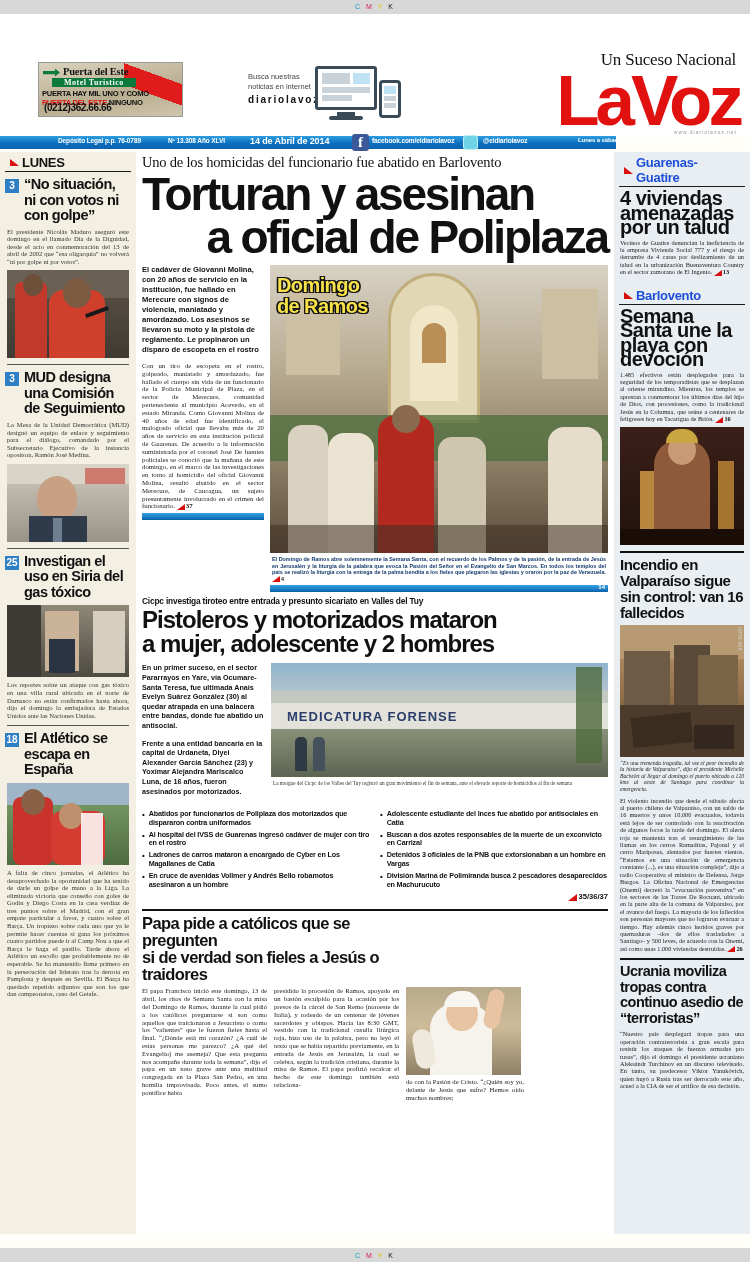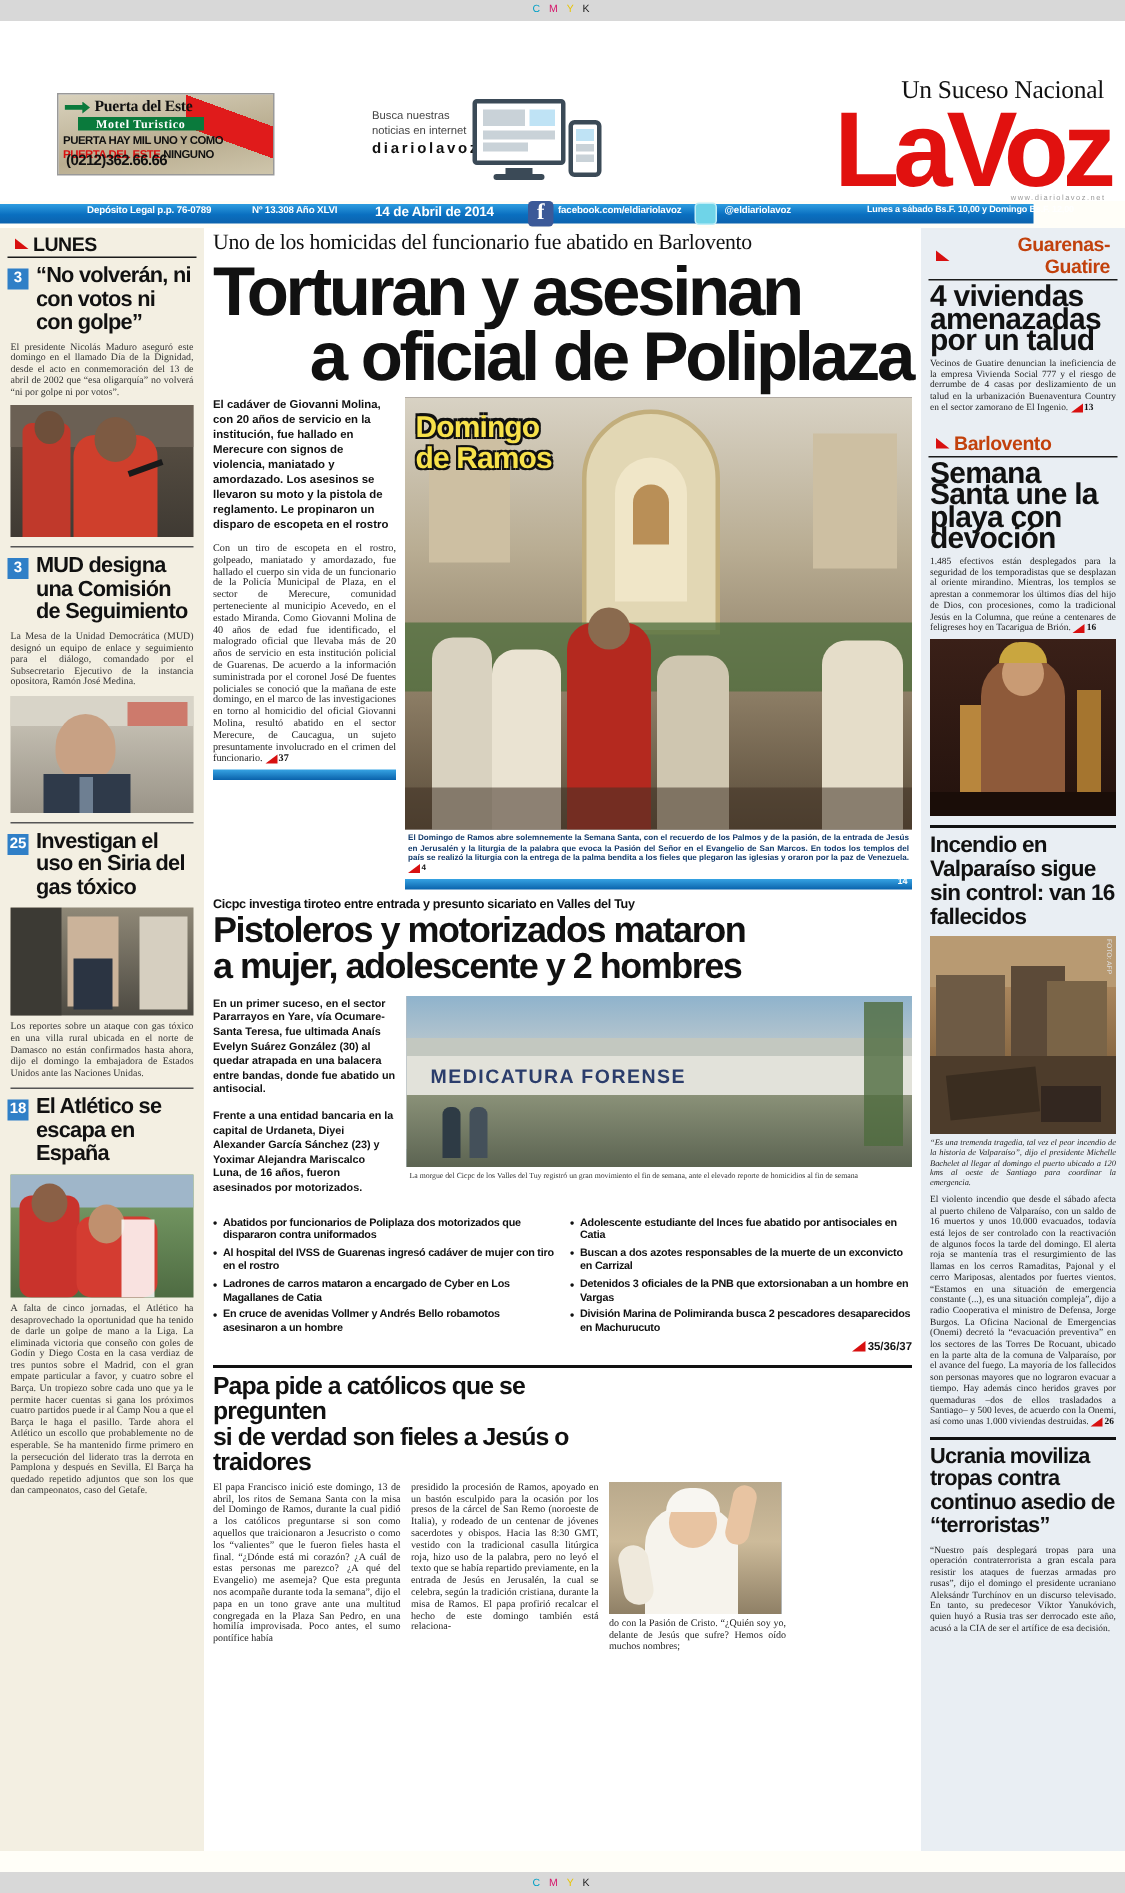--- a/index.html
+++ b/index.html
@@ -68,21 +68,21 @@
   .phone .prow{position:absolute;background:#c9d2d8;}
 
   .logo{ position:absolute; right:10px; top:36px; text-align:right; }
   .logo-sub{ font-size:17px; font-weight:normal; color:#111; font-family:"Liberation Serif", serif;
              letter-spacing:-.2px; margin-right:4px;}
   .logo-main{ font-size:71px; line-height:62px; font-weight:bold; color:#e1110f;
               font-family:"Liberation Sans", sans-serif; letter-spacing:-4px; }
   .logo-url{ font-size:5px; color:#9a9a9a; letter-spacing:1px; margin-top:-3px; margin-right:3px;}
 
   
-  .ribbon{ position:absolute; left:0; top:122px; width:689px; height:13px;
+  .ribbon{ position:absolute; left:0; top:122px; width:616px; height:13px;
            background:linear-gradient(180deg,#2f9ee0,#0a6fc0 55%,#0c62ad); }
   .ribbon .seg{ position:absolute; top:1px; font-size:6.5px; color:#fff; font-weight:bold;
                 white-space:nowrap; letter-spacing:-.1px;}
   .rb-date{ font-size:9px !important; }
   .fb-ico{ position:absolute; left:352px; top:120px; width:17px; height:17px; background:#3b5998;
            border-radius:3px; color:#fff; font-family:"Liberation Serif",serif; font-weight:bold;
            font-size:15px; line-height:17px; text-align:center;}
   .tw-ico{ position:absolute; left:463px; top:121px; width:15px; height:15px; background:#6fd4e8;
            border-radius:3px; border:1px solid #bfeef7;}
 
@@ -91,21 +91,21 @@
   .col-right{ position:absolute; left:614px; top:138px; width:136px; bottom:14px; background:#e9eef3; }
   .col-main{ position:absolute; left:136px; top:138px; right:136px; bottom:14px; background:#fff; }
 
   
   .sec-kicker{ display:flex; align-items:center; gap:3px; padding:3px 5px 1px 5px;
                border-bottom:1.5px solid #1a1a1a; margin:0 5px; }
   .tri{ width:0;height:0;border-style:solid;border-width:7px 0 0 9px;
         border-color:transparent transparent transparent #d81010; }
   .tri-r{ border-width:0 0 7px 9px; border-color:transparent transparent #d81010 transparent;}
   .kicker-txt{ font-size:13px; font-weight:bold; color:#111; letter-spacing:-.3px;}
-  .kicker-blue{ color:#c2410c;text-align:right; }
+  .kicker-blue{ color:#1d4ed8; }
 
   .hl-row{ display:flex; gap:5px; padding:5px 6px 0 5px; }
   .pg-badge{ background:#2f7fc7; color:#fff; font-size:10px; font-weight:bold;
              width:14px; height:14px; line-height:14px; text-align:center; flex:none; margin-top:2px;}
   .hl-title{ font-size:14.5px; line-height:15.5px; font-weight:bold; color:#111; letter-spacing:-.5px;}
   .deck{ font-size:6.6px; line-height:7.6px; color:#333; text-align:justify; padding:4px 7px 0 7px;
          font-family:"Liberation Serif", serif;}
   .ph{ margin:5px 7px 0 7px; height:90px; background:#b9b2a3; position:relative; overflow:hidden;}
   .hr-thin{ margin:6px 7px 0 7px; border-top:1px solid #555; }
 
@@ -243,21 +243,21 @@
   <div class="col-left">
 
     <div class="sec-kicker">
       <span class="tri"></span>
       <span class="kicker-txt">LUNES</span>
     </div>
 
     <div>
       <div class="hl-row">
         <span class="pg-badge">3</span>
-        <span class="hl-title">“No volverán, ni con votos ni con golpe”</span>
+        <span class="hl-title">“No situación, ni con votos ni con golpe”</span>
       </div>
       <div class="deck">El presidente Nicolás Maduro aseguró este domingo en el llamado Día de la Dignidad, desde el acto en conmemoración del 13 de abril de 2002 que “esa oligarquía” no volverá “ni por golpe ni por votos”.</div>
       <div class="ph" style="height:88px;background:linear-gradient(180deg,#5e5447,#3f3a33);">
         <div class="band" style="top:0;height:28px;background:#6b6054;"></div>
         <div style="position:absolute;left:8px;top:12px;width:32px;height:76px;background:#c0392b;border-radius:6px 6px 0 0;"></div>
         <div style="position:absolute;left:42px;top:20px;width:56px;height:68px;background:#cf3f2c;border-radius:14px 14px 0 0;"></div>
         <div style="position:absolute;left:56px;top:8px;width:28px;height:30px;background:#7d5a42;border-radius:50%;"></div>
         <div style="position:absolute;left:16px;top:4px;width:20px;height:22px;background:#6e4f3a;border-radius:50%;"></div>
         <div style="position:absolute;left:78px;top:40px;width:24px;height:4px;background:#1a1a1a;transform:rotate(-20deg);"></div>
       </div>

